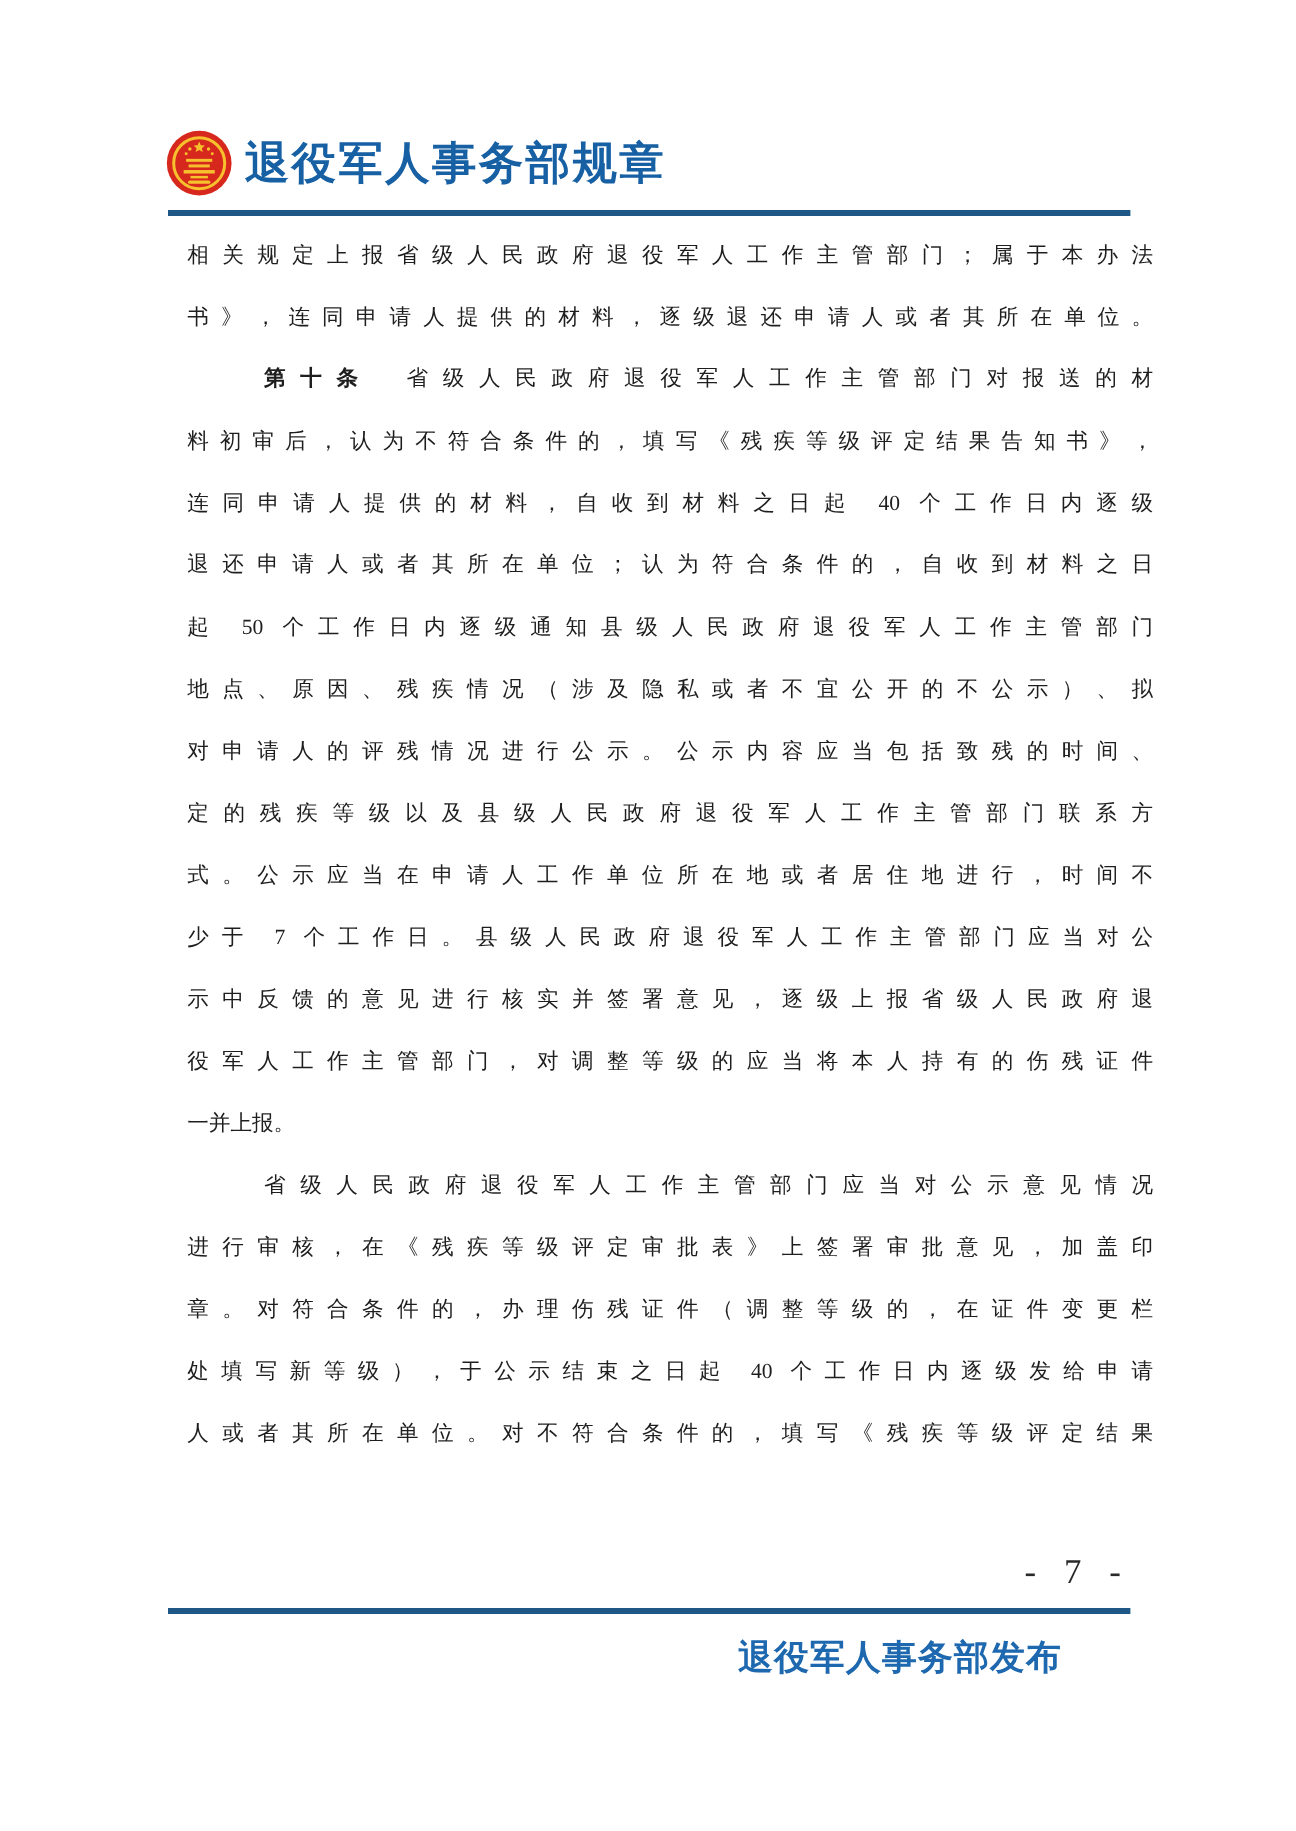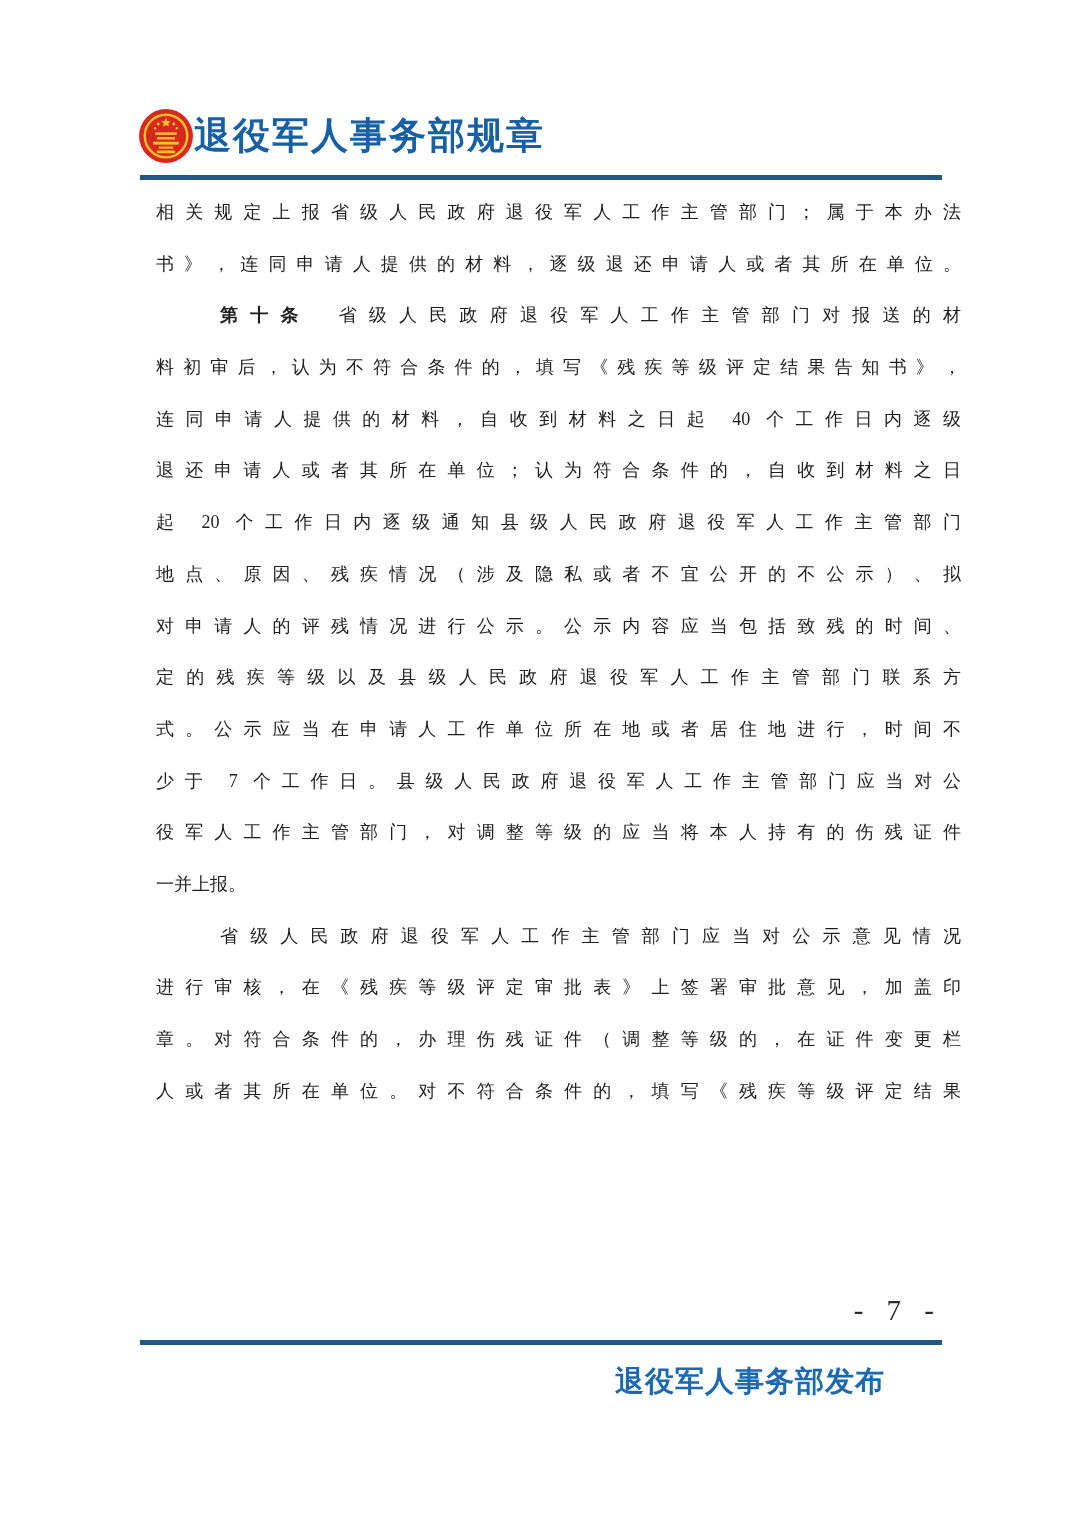--- a/index.html
+++ b/index.html
@@ -10,21 +10,21 @@
     background: #ffffff;
     overflow: hidden;
     font-family: "Liberation Serif", serif;
   }
   .header {
     position: absolute;
     left: 138px;
     top: 108px;
     display: flex;
     align-items: center;
-    gap: 0;
+    gap: 10px;
   }
   .emblem { width: 56px; height: 56px; flex: 0 0 auto; }
   .title {
     font-family: "Liberation Sans", sans-serif;
     font-weight: 700;
     font-size: 37px;
     color: var(--title-blue, #1760a4);
     letter-spacing: 2px;
     white-space: nowrap;
   }
@@ -107,31 +107,33 @@
 
   <div class="rule rule-top"></div>
 
   <div class="body-text">
       <div class="line"><span class="seg">相关规定上报省级人民政府退役军人工作主管部门；属于本办法</span></div>
       <div class="line"><span class="seg">书》，连同申请人提供的材料，逐级退还申请人或者其所在单位。</span></div>
       <div class="line indent"><span class="seg-bold">第十条</span><span class="seg">省级人民政府退役军人工作主管部门对报送的材</span></div>
       <div class="line"><span class="seg">料初审后，认为不符合条件的，填写《残疾等级评定结果告知书》，</span></div>
       <div class="line"><span class="seg">连同申请人提供的材料，自收到材料之日起 40 个工作日内逐级</span></div>
       <div class="line"><span class="seg">退还申请人或者其所在单位；认为符合条件的，自收到材料之日</span></div>
-      <div class="line"><span class="seg">起 20 个工作日内逐级通知县级人民政府退役军人工作主管部门</span></div>
+      <div class="line"><span class="seg">起 50 个工作日内逐级通知县级人民政府退役军人工作主管部门</span></div>
       <div class="line"><span class="seg">地点、原因、残疾情况（涉及隐私或者不宜公开的不公示）、拟</span></div>
       <div class="line"><span class="seg">对申请人的评残情况进行公示。公示内容应当包括致残的时间、</span></div>
       <div class="line"><span class="seg">定的残疾等级以及县级人民政府退役军人工作主管部门联系方</span></div>
       <div class="line"><span class="seg">式。公示应当在申请人工作单位所在地或者居住地进行，时间不</span></div>
       <div class="line"><span class="seg">少于 7 个工作日。县级人民政府退役军人工作主管部门应当对公</span></div>
+      <div class="line"><span class="seg">示中反馈的意见进行核实并签署意见，逐级上报省级人民政府退</span></div>
       <div class="line"><span class="seg">役军人工作主管部门，对调整等级的应当将本人持有的伤残证件</span></div>
       <div class="line no-fill"><span class="seg">一并上报。</span></div>
       <div class="line indent"><span class="seg">省级人民政府退役军人工作主管部门应当对公示意见情况</span></div>
       <div class="line"><span class="seg">进行审核，在《残疾等级评定审批表》上签署审批意见，加盖印</span></div>
       <div class="line"><span class="seg">章。对符合条件的，办理伤残证件（调整等级的，在证件变更栏</span></div>
+      <div class="line"><span class="seg">处填写新等级），于公示结束之日起 40 个工作日内逐级发给申请</span></div>
       <div class="line"><span class="seg">人或者其所在单位。对不符合条件的，填写《残疾等级评定结果</span></div>
     </div>
 
   <div class="page-number">- 7 -</div>
 
   <div class="rule rule-bottom"></div>
 
   <div class="publisher">退役军人事务部发布</div>
 
 </div>

